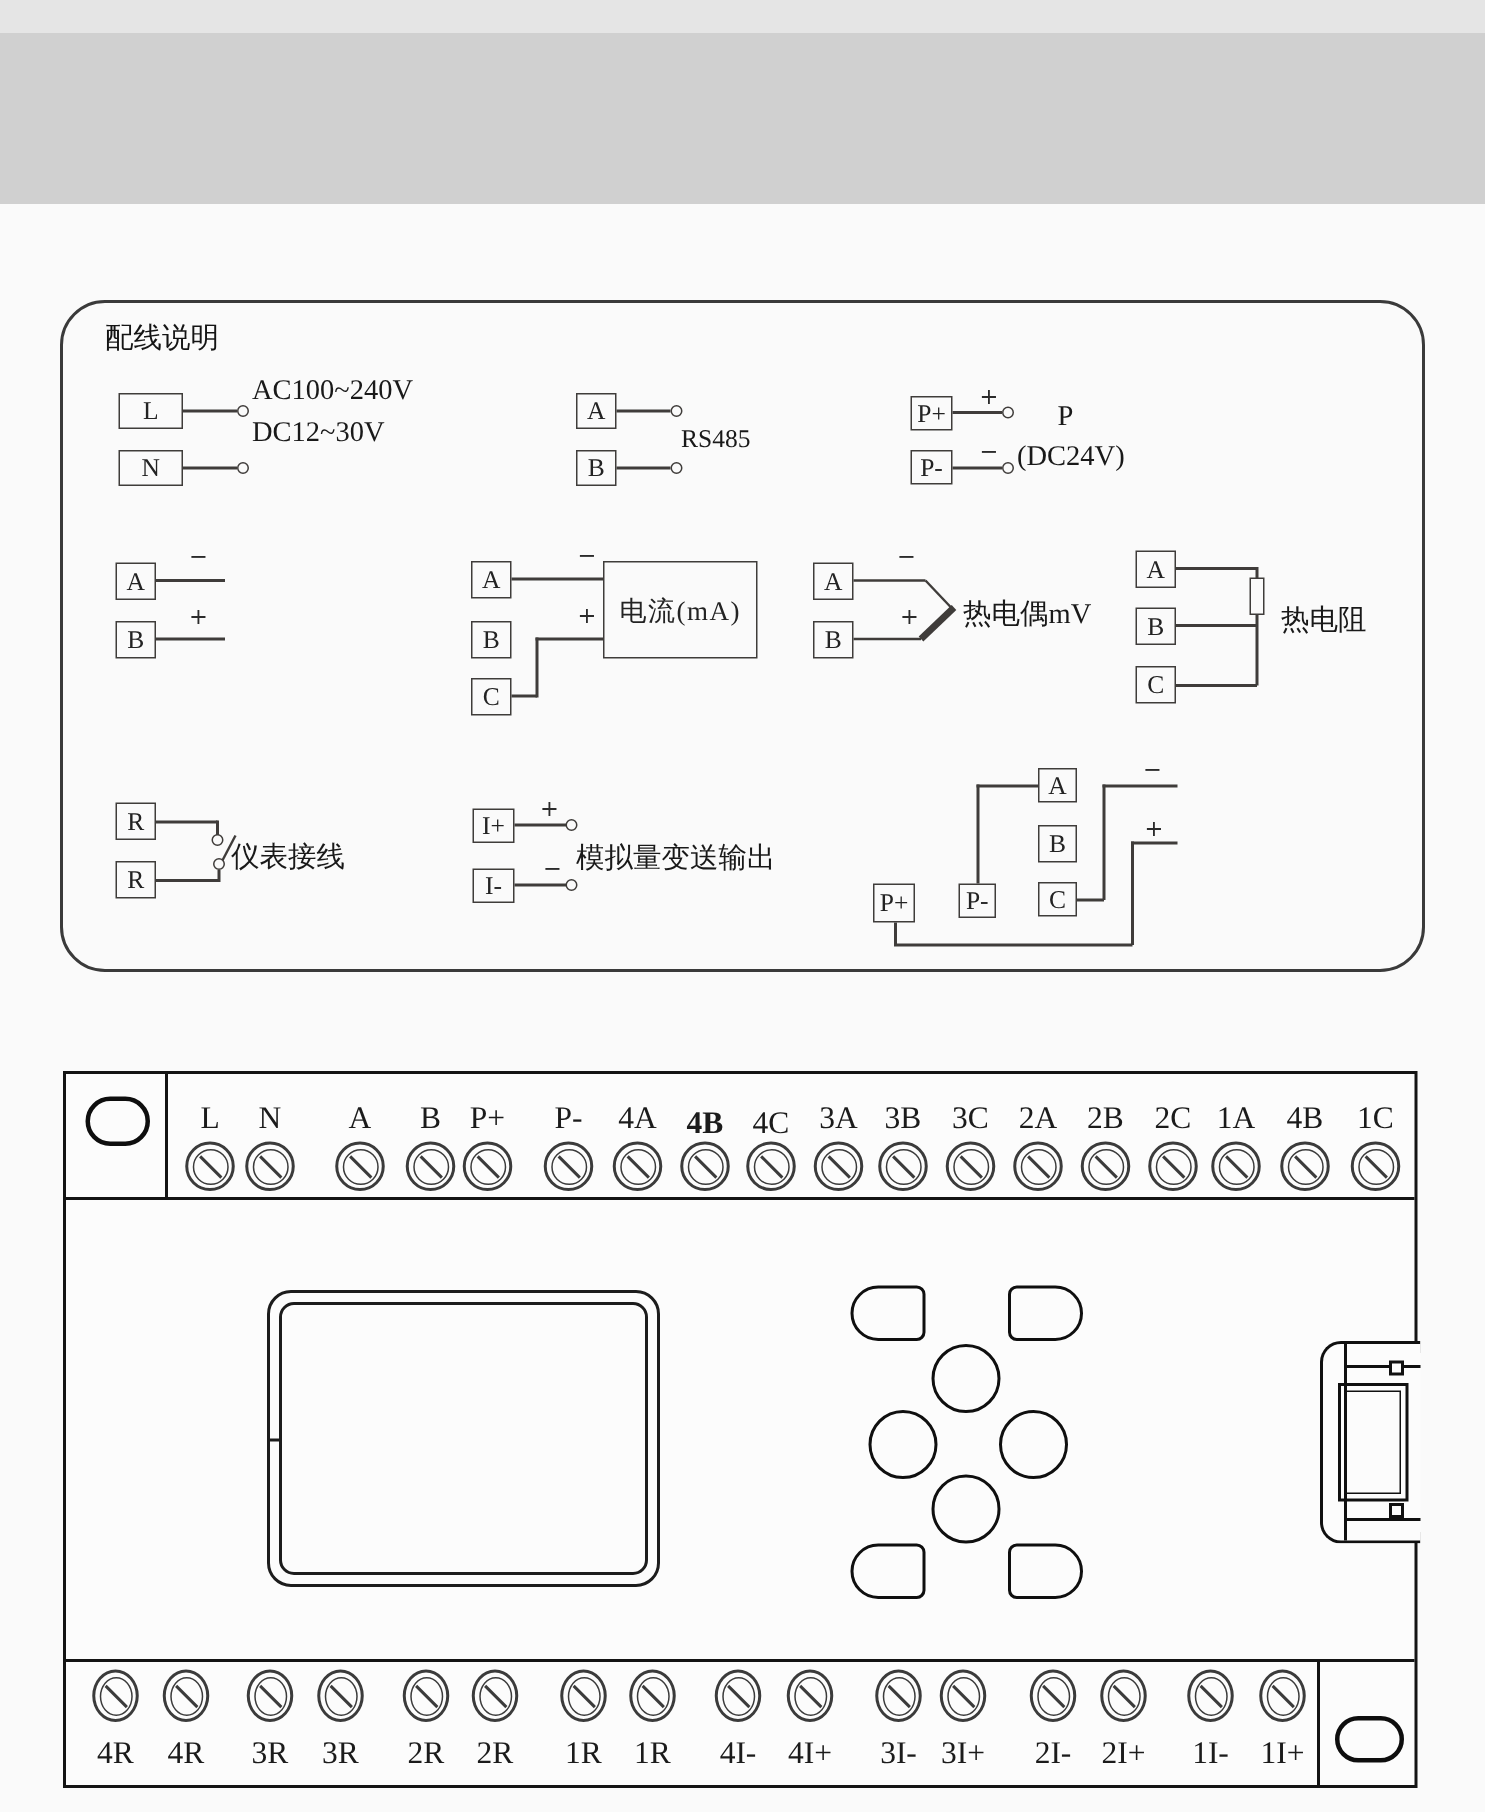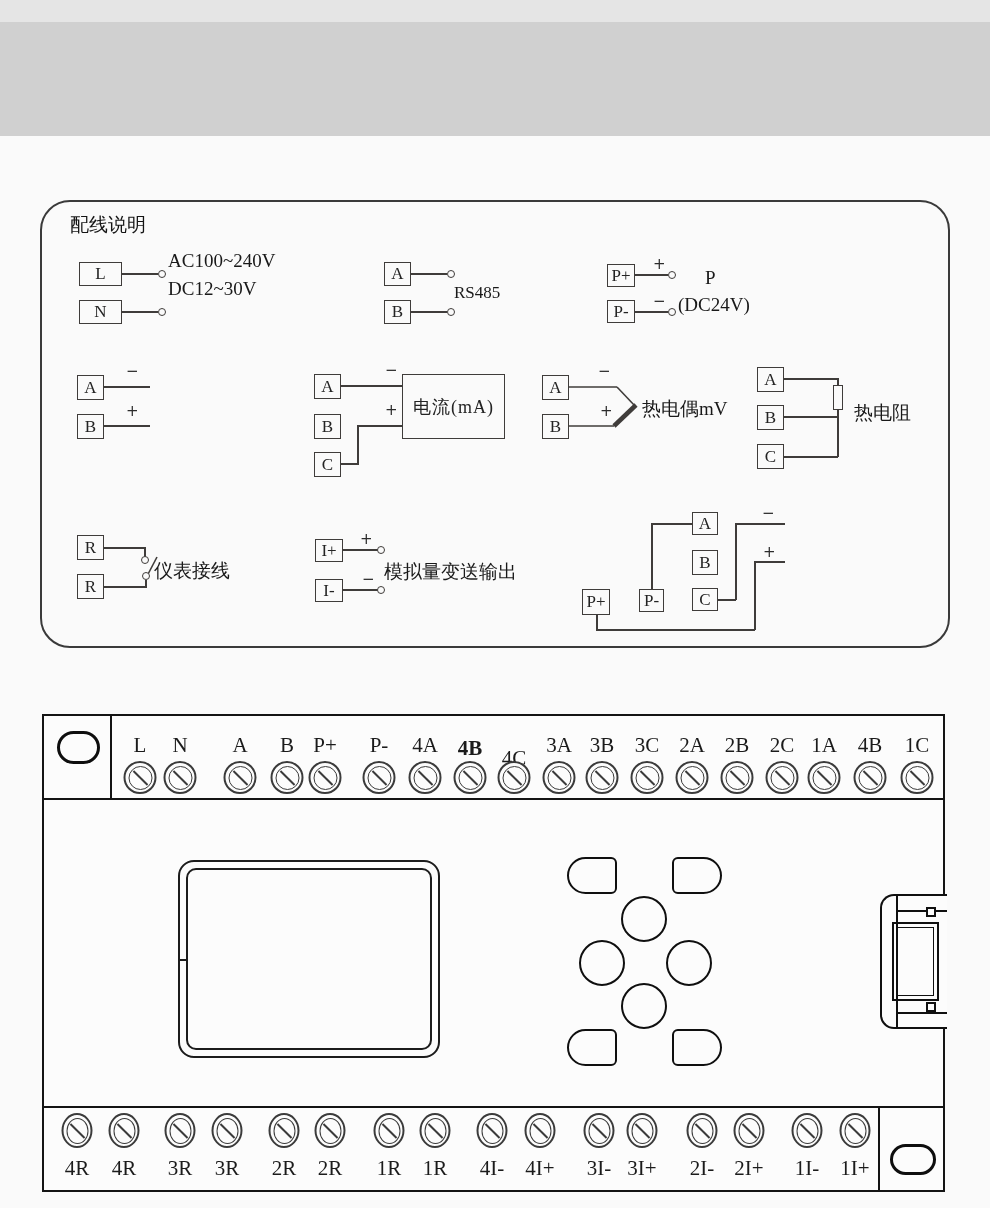--- a/index.html
+++ b/index.html
@@ -254,21 +254,21 @@
             </div>
           </div>
           <div class="term" style="left: 426px;">
             <div class="tlabel" style="top: 20px; font-weight: bold;">4B</div>
             <div class="screw s-top" style="top: 45px;">
               <div class="si"></div>
               <div class="sl"></div>
             </div>
           </div>
           <div class="term" style="left: 470px;">
-            <div class="tlabel" style="top: 30px;">4C</div>
+            <div class="tlabel" style="top: 20px;">4C</div>
             <div class="screw s-top" style="top: 45px;">
               <div class="si"></div>
               <div class="sl"></div>
             </div>
           </div>
           <div class="term" style="left: 515px;">
             <div class="tlabel" style="top: 17px;">3A</div>
             <div class="screw s-top" style="top: 45px;">
               <div class="si"></div>
               <div class="sl"></div>

